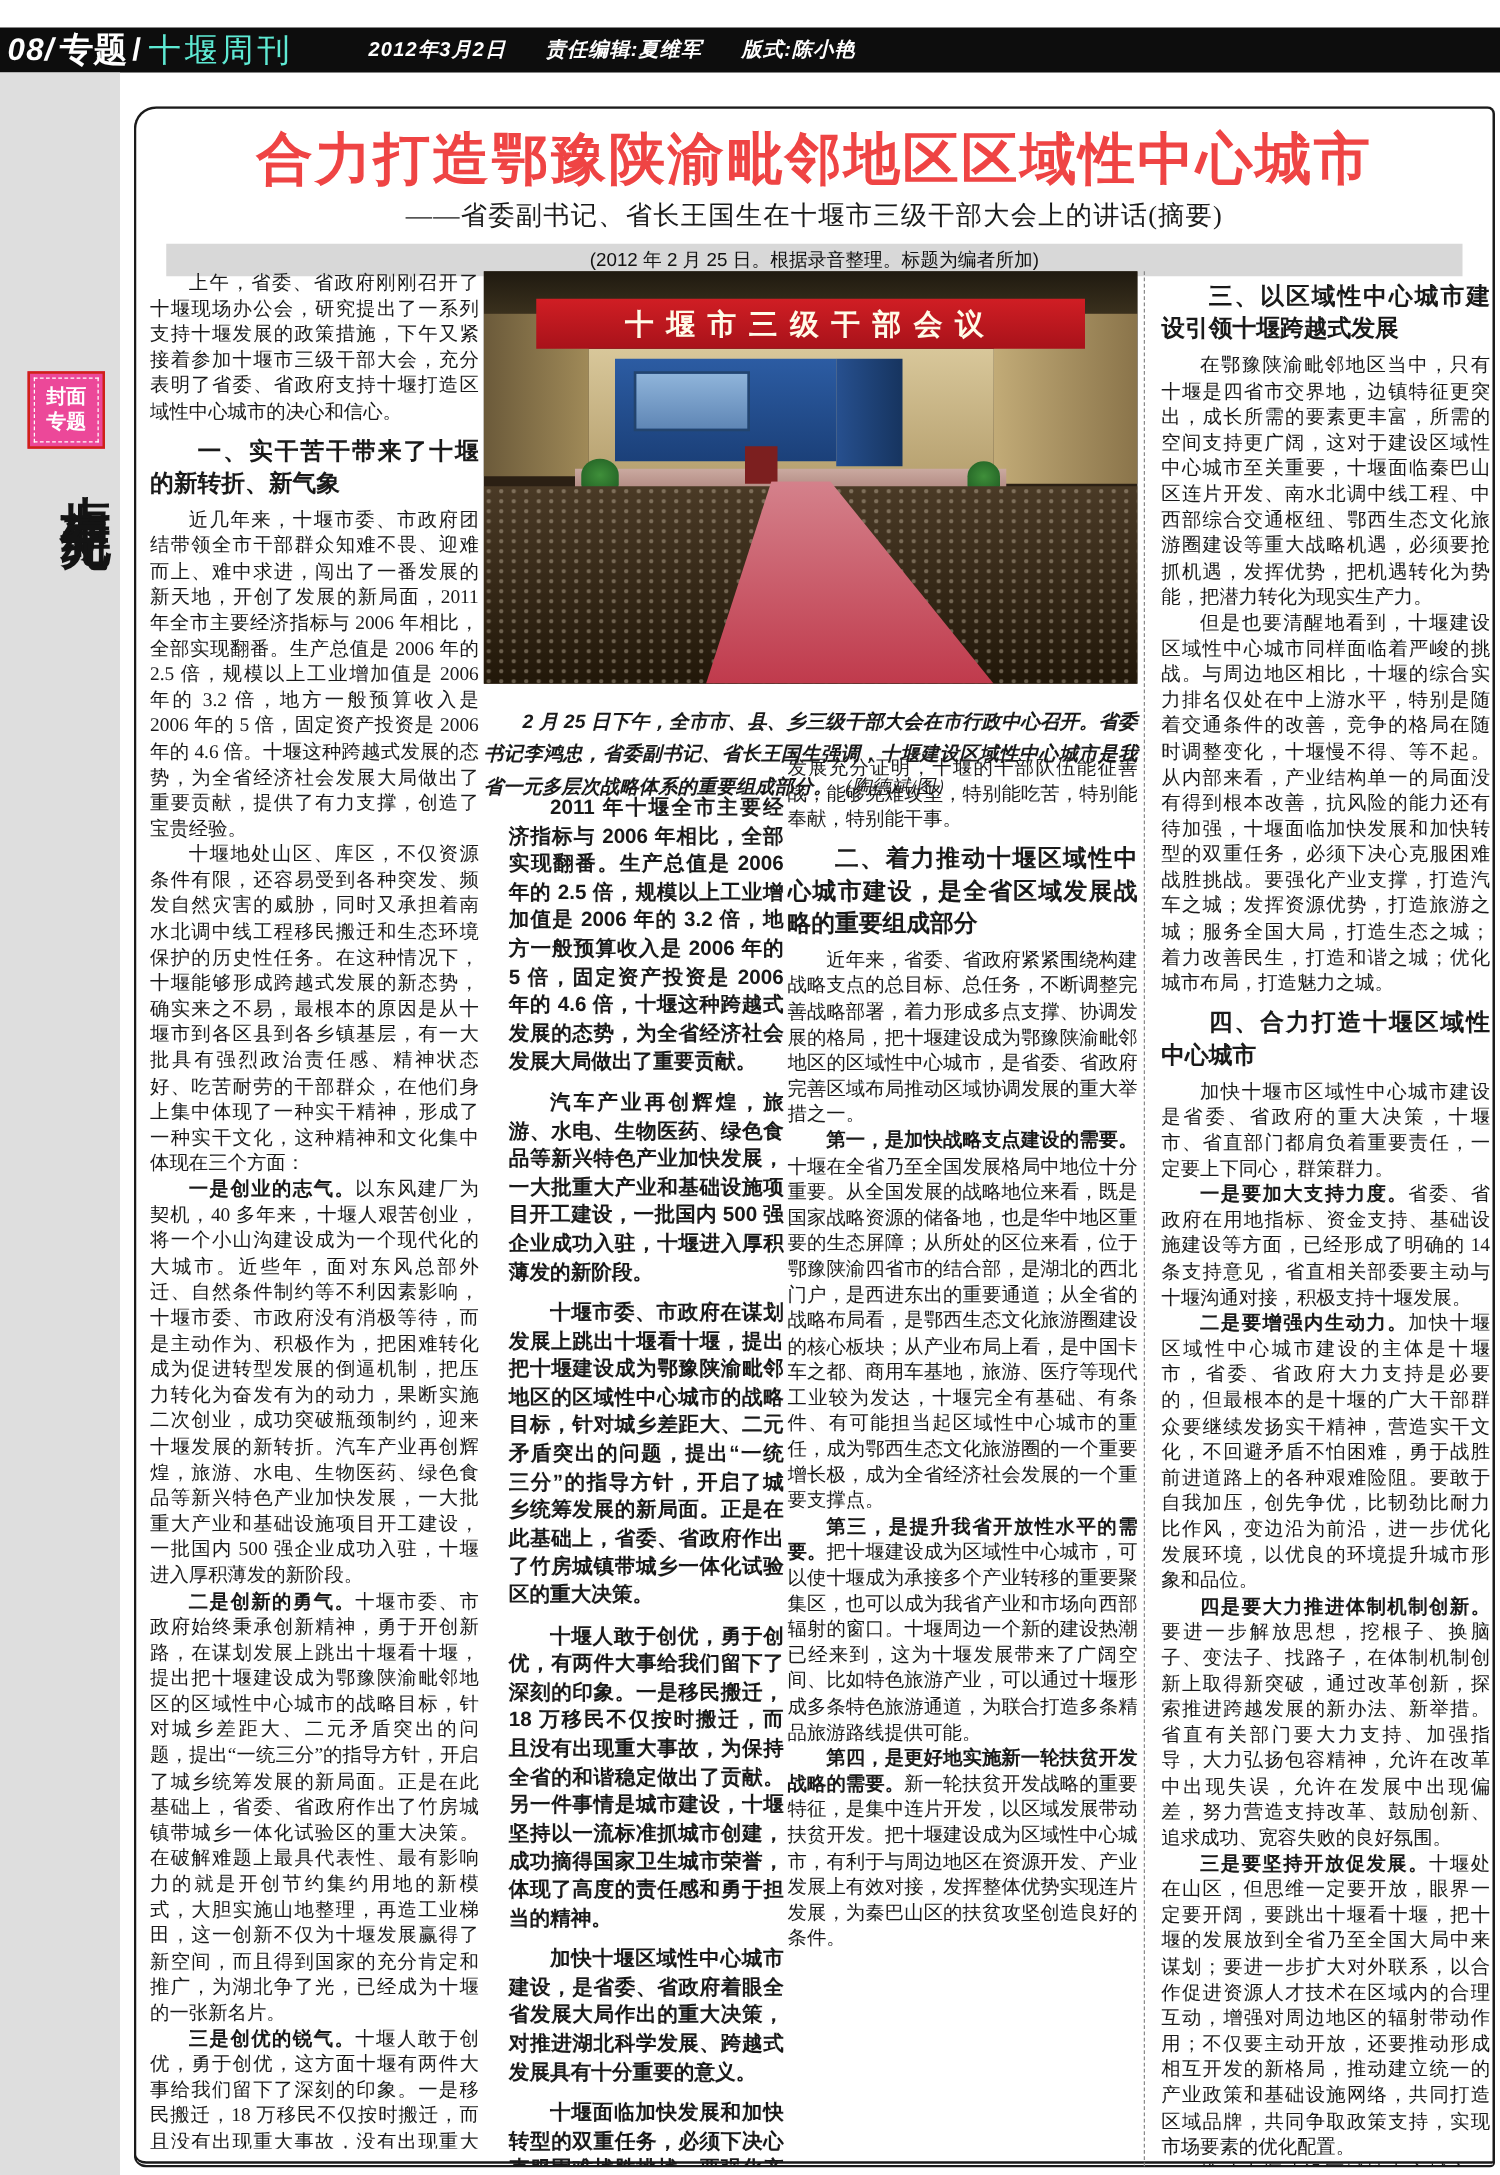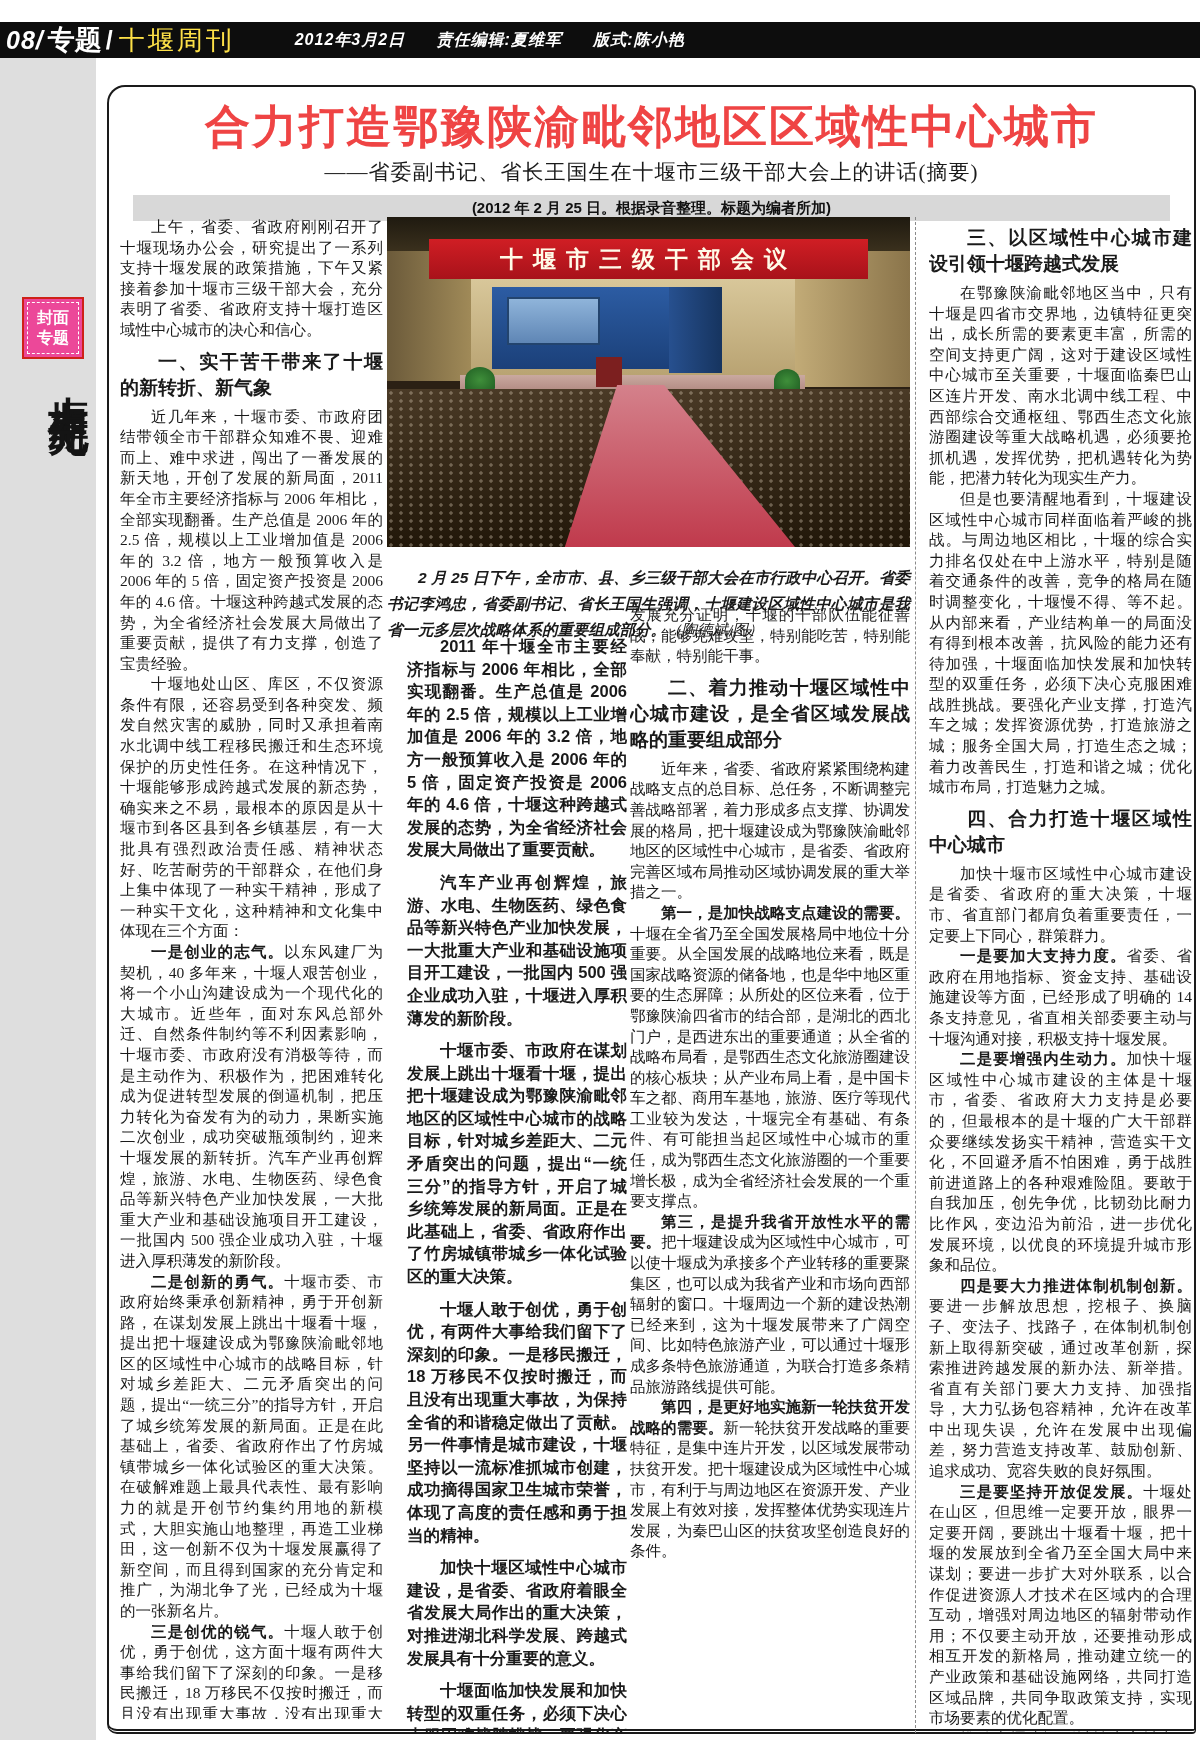--- a/index.html
+++ b/index.html
@@ -5,21 +5,21 @@
   html,body{margin:0;padding:0;}
   body{width:1200px;height:1740px;position:relative;background:#fff;overflow:hidden;
        font-family:"Liberation Serif","DejaVu Serif",serif;color:#1a1a1a;}
   
   .header-bar{position:absolute;left:0;top:22px;width:1200px;height:36px;background:#0d0d0d;
     color:#fff;display:flex;align-items:center;padding:0 0 0 6px;box-sizing:border-box;
     font-family:"Liberation Sans","DejaVu Sans",sans-serif;}
   .hb-pageno{font-size:25px;font-weight:700;font-style:italic;letter-spacing:1px;}
   .hb-section{font-size:27px;font-weight:800;margin:0 4px;}
   .hb-slash{font-size:25px;font-weight:700;}
-  .hb-pub{font-size:26px;font-weight:400;color:#fde047;letter-spacing:3px;margin-left:6px;}
+  .hb-pub{font-size:26px;font-weight:400;color:#5eead4;letter-spacing:3px;margin-left:6px;}
   .hb-meta{font-size:16px;font-weight:700;font-style:italic;margin-left:60px;letter-spacing:1px;}
   .hb-meta span{margin-right:26px;}
   
   .left-strip{position:absolute;left:0;top:58px;width:96px;height:1682px;background:#dedede;}
   .stamp{position:absolute;left:22px;top:239px;width:58px;height:58px;background:#ec4899;
     border:2px solid #cf2118;display:flex;align-items:center;justify-content:center;}
   .stamp-inner{width:50px;height:50px;border:1px dashed #fff;display:flex;flex-direction:column;
     align-items:center;justify-content:center;color:#fff;
     font-family:"Liberation Sans","DejaVu Sans",sans-serif;font-size:16px;font-weight:700;line-height:20px;}
   .v-title{position:absolute;left:0;top:306px;width:96px;text-align:center;
@@ -27,21 +27,21 @@
     font-family:"Liberation Serif","DejaVu Serif",serif;font-size:40px;font-weight:700;
     letter-spacing:6px;color:#141414;}
   
   .article-box{position:absolute;left:107px;top:85px;width:1089px;height:1649px;background:#fff;
     border:2px solid #1a1a1a;border-bottom:5px double #1a1a1a;border-radius:18px 6px 4px 10px;box-sizing:border-box;}
   .main-title{margin:16px 10px 0;text-align:center;font-family:"Liberation Sans","DejaVu Sans",sans-serif;
     font-size:45px;font-weight:900;letter-spacing:2px;line-height:48px;}
   .sub-title{margin:7px 10px 0;text-align:center;font-size:21px;font-weight:400;letter-spacing:1px;}
   .note-bar{margin:9px 24px 0;height:26px;background:#d8d8d8;display:flex;align-items:center;
     justify-content:center;font-family:"Liberation Sans","DejaVu Sans",sans-serif;
-    font-size:15px;font-weight:700;color:#111;}
+    font-size:15px;font-weight:400;color:#111;}
   
   .abs{position:absolute;box-sizing:border-box;}
   .textcol{overflow:hidden;text-align:justify;}
   .body-p{margin:0;font-size:15.5px;line-height:20.6px;text-indent:2em;}
   .body-p.ni{text-indent:0;}
   .lead{font-family:"Liberation Sans","DejaVu Sans",sans-serif;font-weight:700;font-style:normal;}
   .sec-h{margin:8px 0 6px;font-family:"Liberation Sans","DejaVu Sans",sans-serif;
     font-size:19px;font-weight:800;line-height:26px;text-indent:2em;text-align:justify;}
   #col1{left:11px;top:130px;width:263px;height:1502px;}
   #col2{left:278px;top:548px;width:240px;height:1098px;padding-left:20px;}

